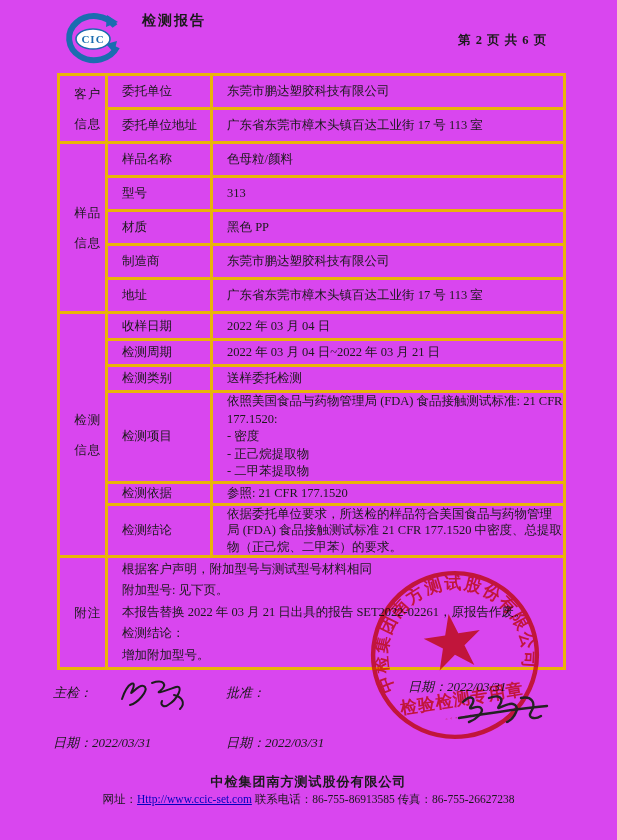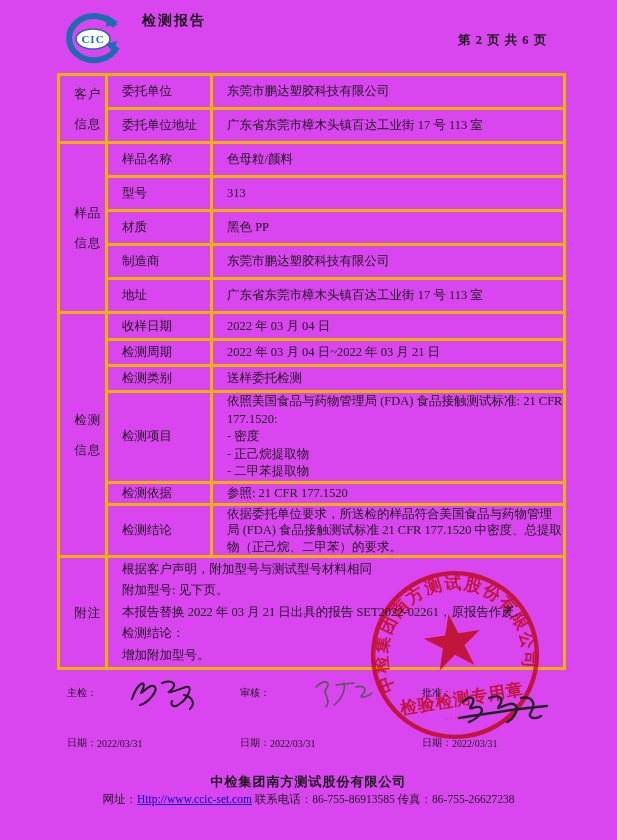--- a/index.html
+++ b/index.html
@@ -32,22 +32,22 @@
   th.sec{text-align:center;padding:0;}
   .vert{display:inline-block;width:2.2em;line-height:30px;letter-spacing:1px;text-align:center;}
   tr.h34{height:34px;} tr.h27{height:27px;} tr.h26{height:26px;}
   tr.hproj{height:88px;} tr.h22{height:22px;} tr.hconc{height:49px;} tr.hnote{height:112px;}
   td.top{vertical-align:top;padding-top:7px;}
   td.top div{line-height:17.5px;}
   td.conc{line-height:16.5px;padding-top:2px;padding-right:10px;padding-bottom:2px;margin-left:48px;}
   td.note{vertical-align:top;padding-top:6px;}
   td.note div{line-height:21.5px;}
   
-  .signoff{position:absolute;left:59px;top:665px;width:506px;display:grid;
-    grid-template-columns:173px 182px 151px;font-size:10px;}
+  .signoff{position:absolute;left:45px;top:665px;width:506px;display:grid;
+    grid-template-columns:173px 182px 151px;font-size:13px;font-style:italic;}
   .sig-cell{display:flex;align-items:center;height:56px;}
   .date-cell{display:flex;align-items:center;height:44px;}
   .role-lbl{margin-left:8px;white-space:nowrap;}
   .sig-draw{flex:1;display:flex;justify-content:center;align-items:center;}
   .d-lbl{margin-left:8px;white-space:nowrap;}
   .d-val{flex:1;}
   
   .stamp{
     position:absolute;left:366px;top:566px;width:178px;height:178px;
     transform:rotate(-9deg);opacity:.88;mix-blend-mode:multiply;z-index:5;
@@ -168,32 +168,20 @@
         <svg width="86" height="44" viewBox="0 0 86 44">
           <g fill="none" stroke="#1c1c1c" stroke-width="2" stroke-linecap="round">
             <path d="M10 28 C16 10 26 8 20 20 C16 28 28 10 33 16 C36 20 26 32 18 34"></path>
             <path d="M40 12 C52 8 56 14 48 20 C42 24 58 18 64 16 C72 14 66 28 56 34 C52 37 48 34 50 30"></path>
             <path d="M62 24 C70 26 74 32 68 38"></path>
           </g>
         </svg>
       </span>
     </div>
     <div class="sig-cell">
-      <span class="role-lbl">审核：</span>
-      <span class="sig-draw">
-        <svg width="80" height="40" viewBox="0 0 80 40">
-          <g fill="none" stroke="#555555" stroke-width="1.6" stroke-linecap="round">
-            <path d="M14 14 C22 6 30 8 24 16 C20 22 30 26 24 34"></path>
-            <path d="M34 12 L52 10 M42 10 C44 18 38 28 32 32"></path>
-            <path d="M54 14 C62 12 66 16 60 22 C56 26 66 24 70 20"></path>
-          </g>
-        </svg>
-      </span>
-    </div>
-    <div class="sig-cell">
       <span class="role-lbl">批准：</span>
       <span class="sig-draw"></span>
     </div>
     <div class="date-cell">
       <span class="d-lbl">日期：</span>
       <span class="d-val">2022/03/31</span>
     </div>
     <div class="date-cell">
       <span class="d-lbl">日期：</span>
       <span class="d-val">2022/03/31</span>

